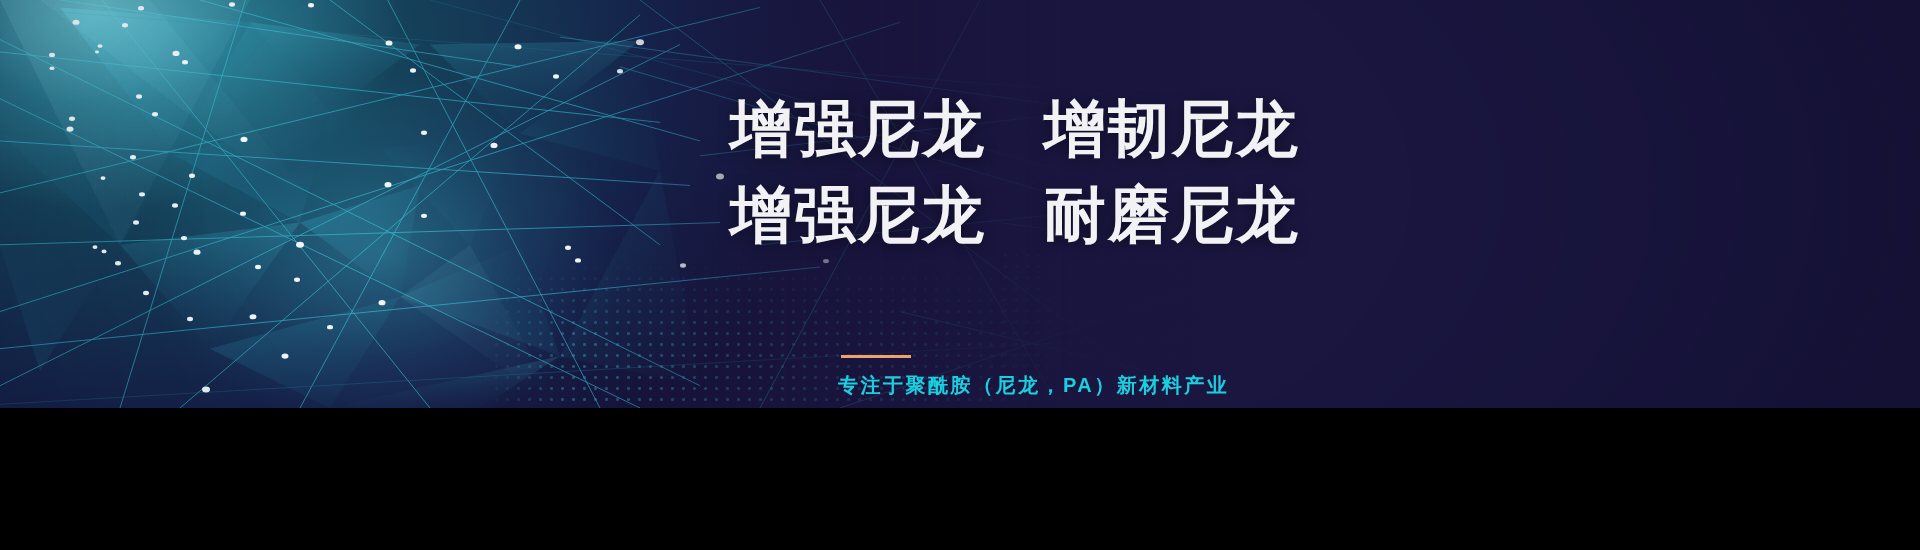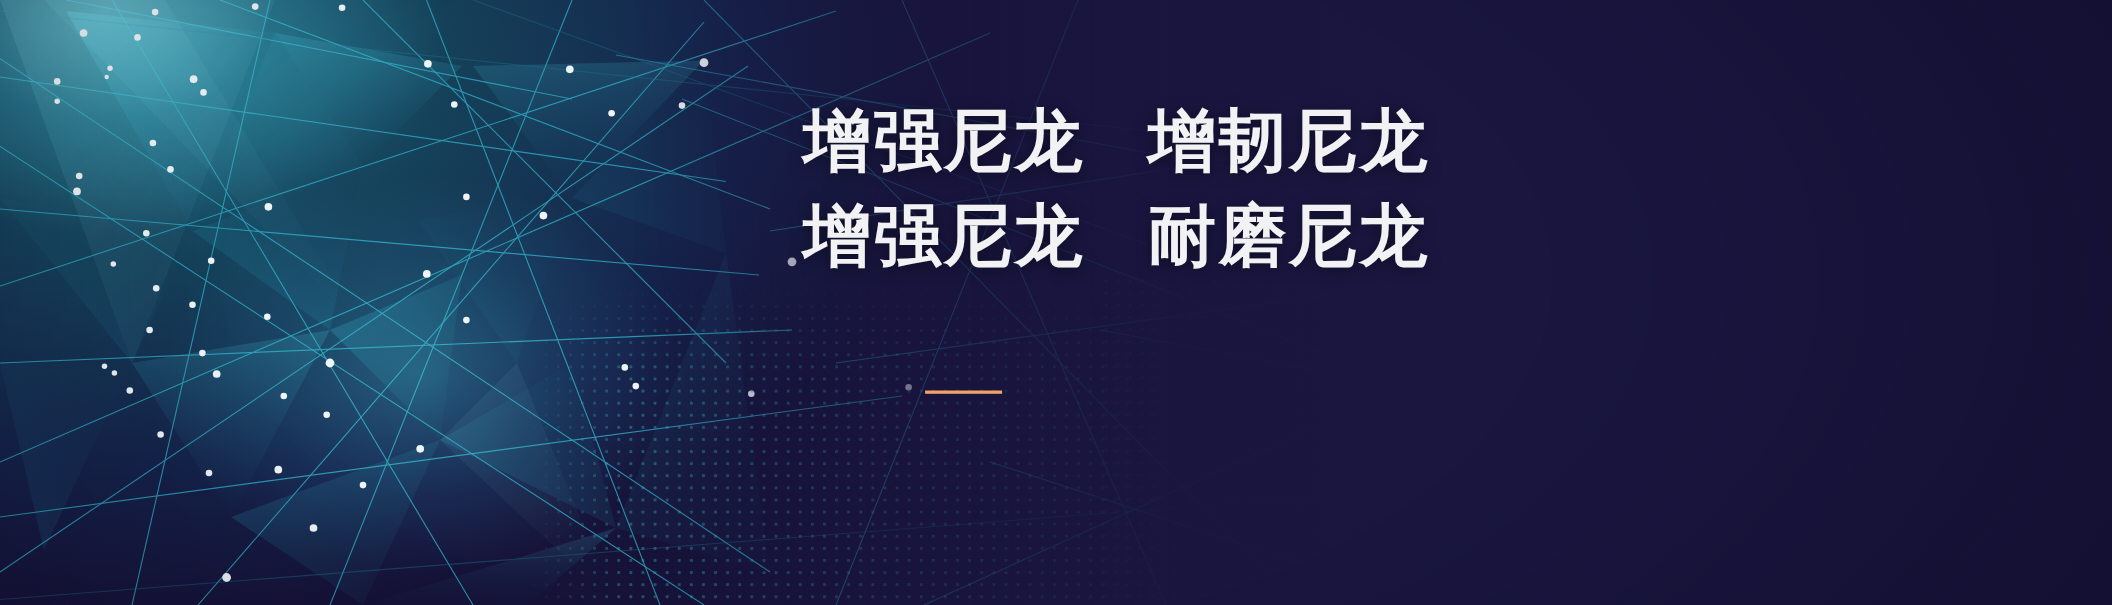--- a/index.html
+++ b/index.html
@@ -3,21 +3,21 @@
 <meta charset="utf-8">
 <style>
   html, body {
     margin: 0;
     padding: 0;
     background: #000;
   }
   #banner {
     position: relative;
     width: 1920px;
-    height: 550px;
+    height: 408px;
     overflow: hidden;
     background: #181340;
     font-family: "Liberation Sans", "DejaVu Sans", sans-serif;
     user-select: none;
   }
 
   
   .layer {
     position: absolute;
     inset: 0;
@@ -289,15 +289,16 @@
 
     <div id="headline">
       <div class="headline-line">增强尼龙   增韧尼龙</div>
       <div class="headline-line">增强尼龙   耐磨尼龙</div>
     </div>
 
     <div id="divider-wrap">
       <div id="divider"></div>
     </div>
 
+    <div id="subtitle">专注于聚酰胺（尼龙，PA）新材料产业</div>
 
   </div>
 </div>
 
 </body></html>

